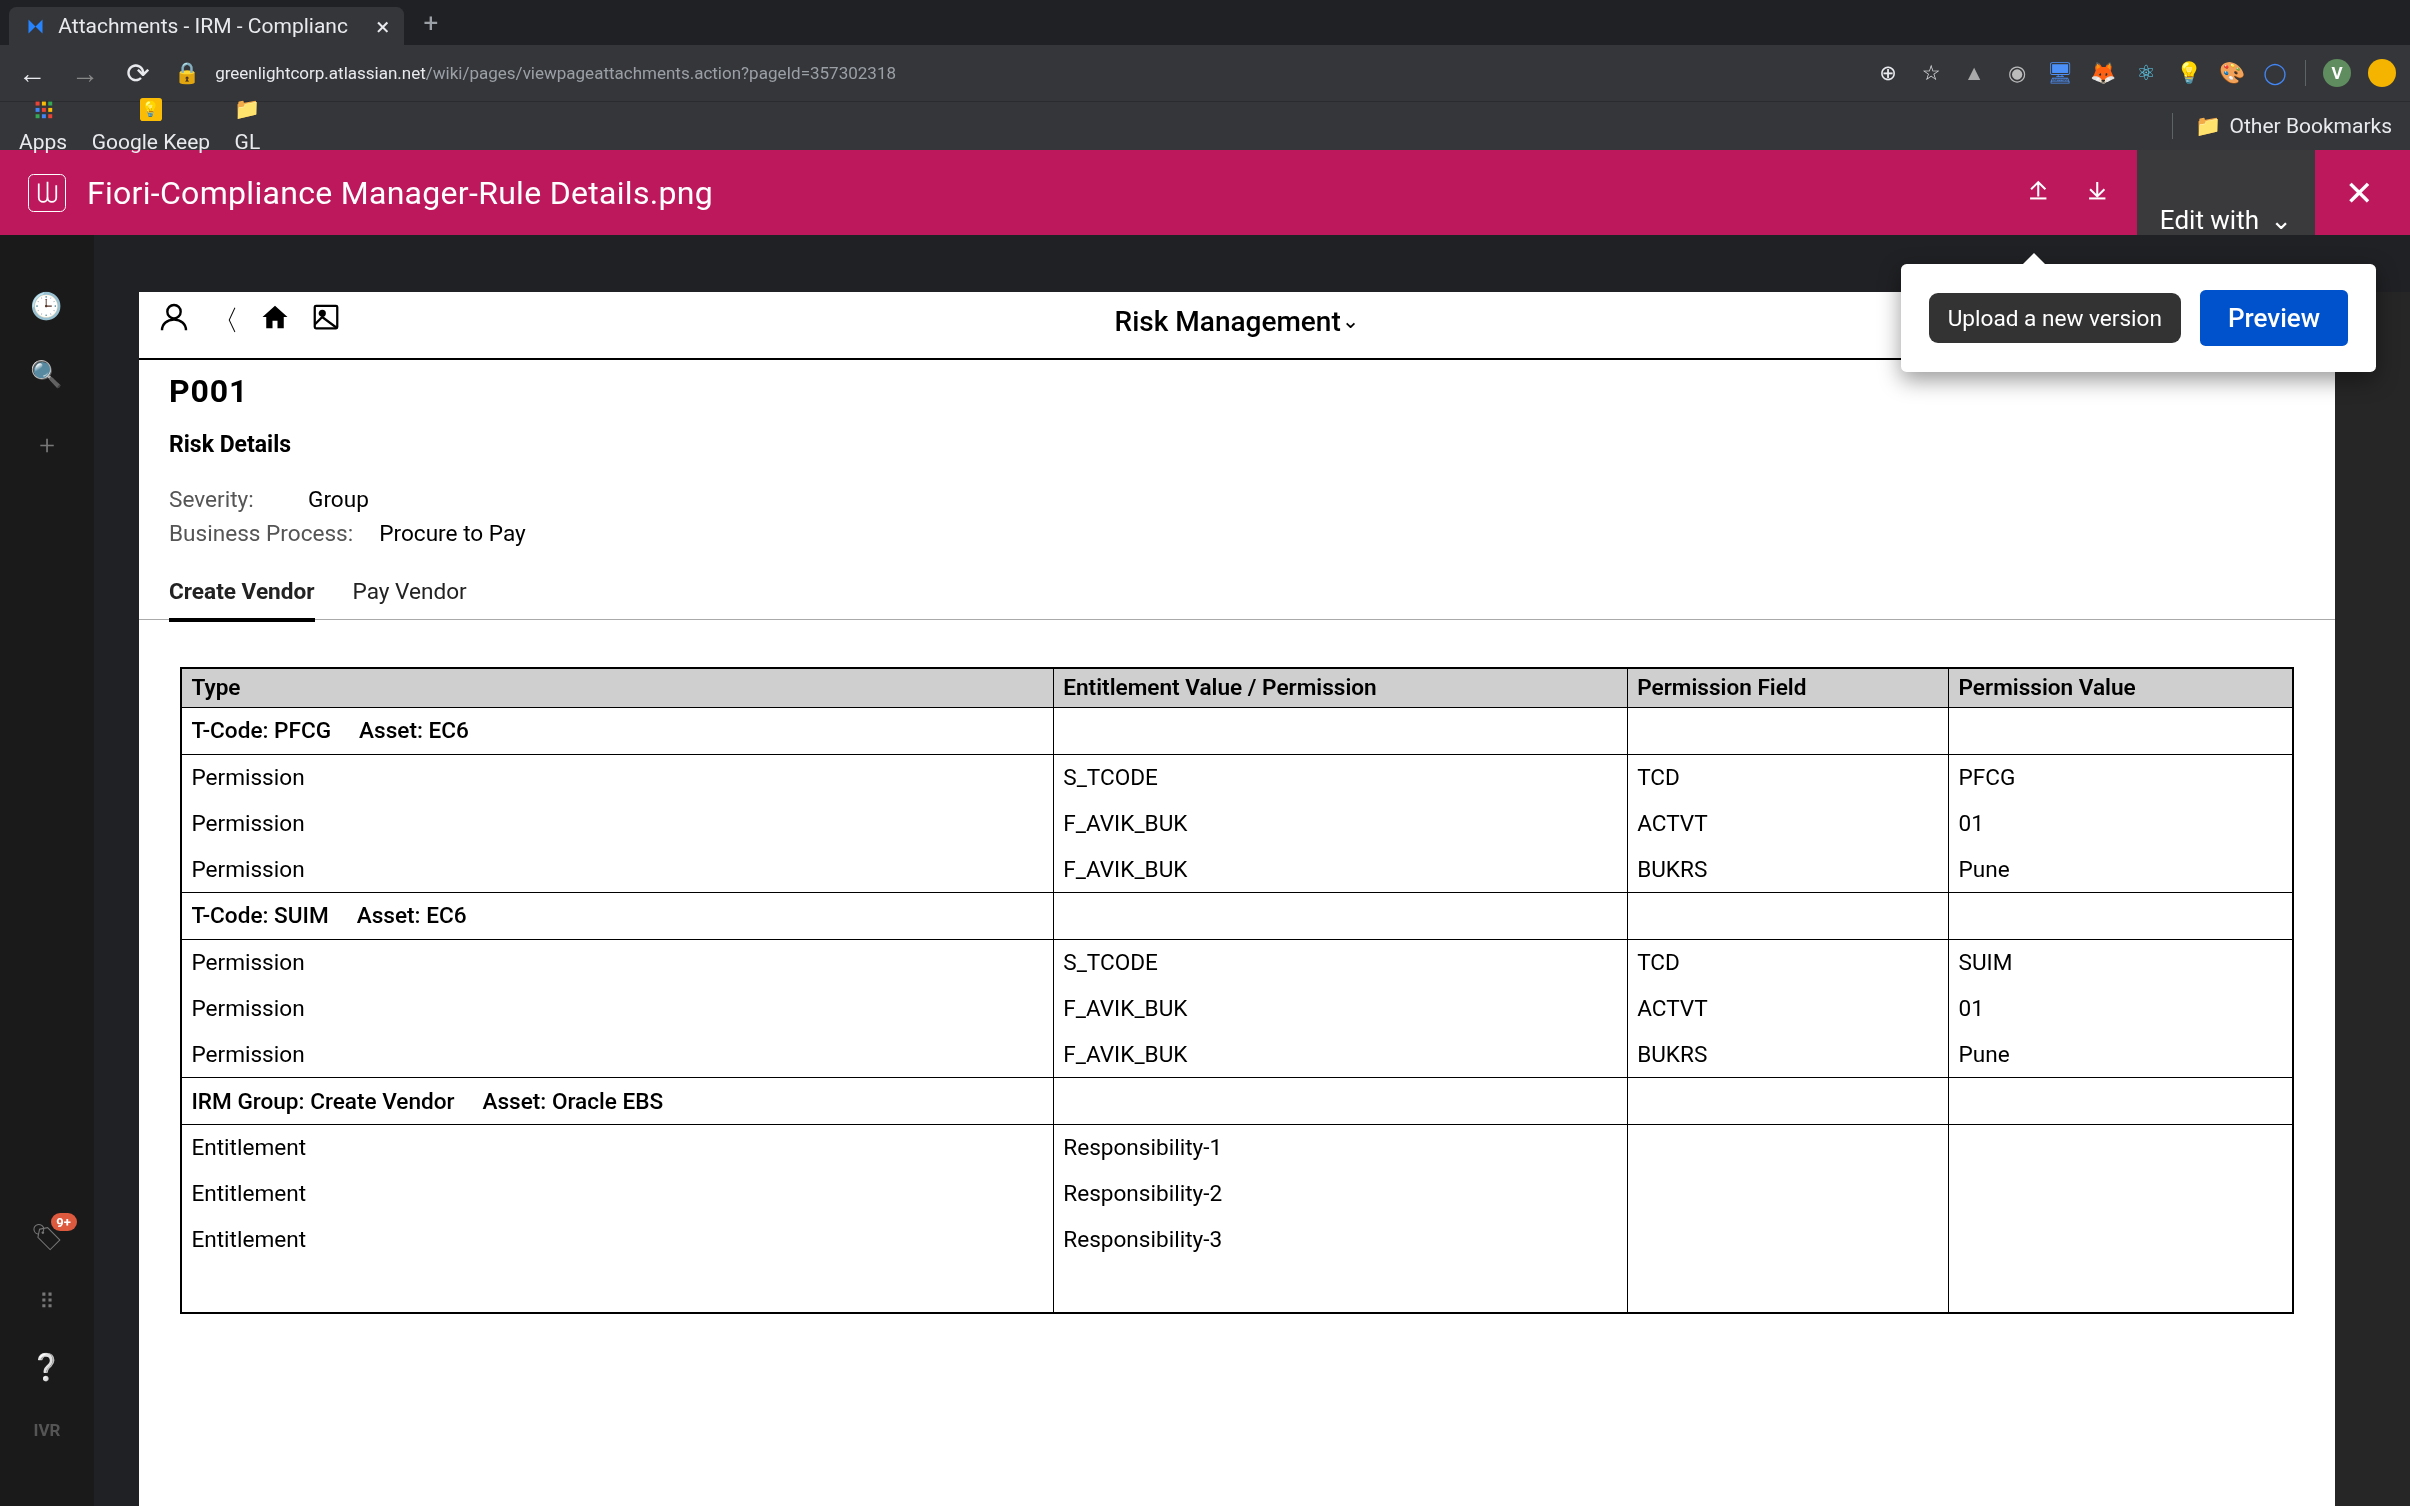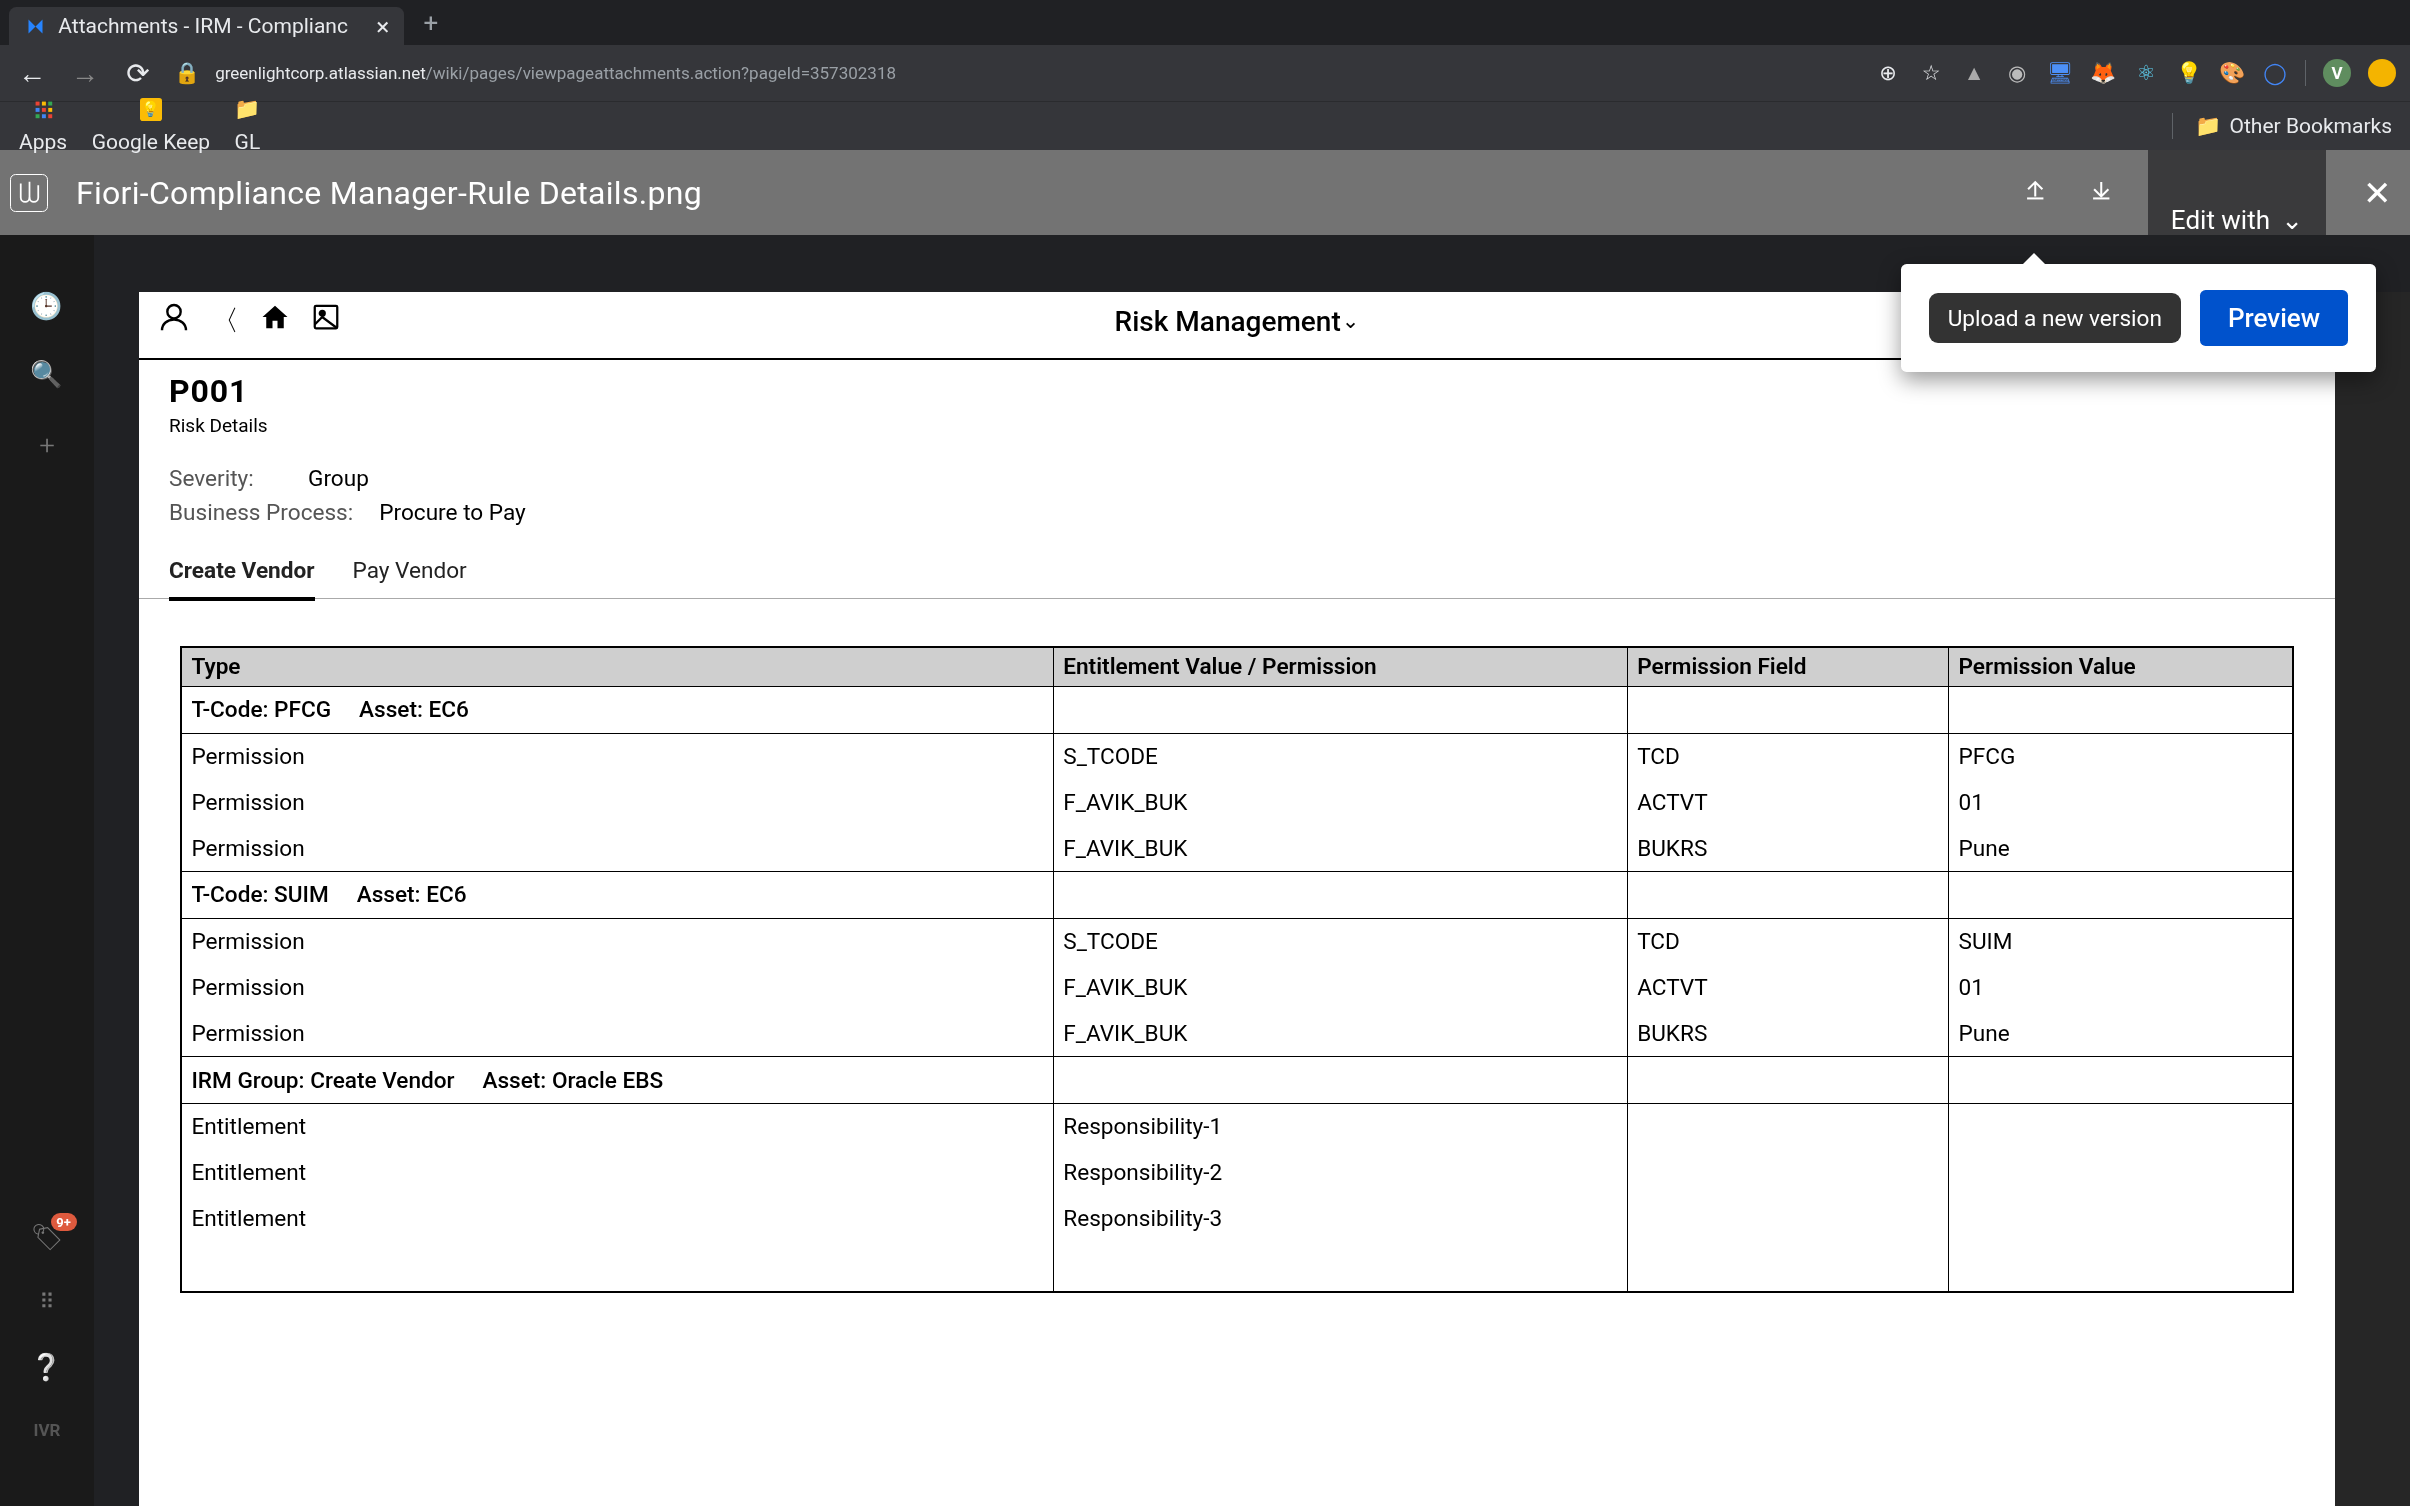--- a/index.html
+++ b/index.html
@@ -30,21 +30,21 @@
 .addr-icon.bluecircle { color:#4285f4; }
 .vdiv { width:0.9px; height:26px; background:#5f6368; }
 
 .bookmark-bar { display:flex; align-items:center; height:49px; background:#35363a; padding:0 19px; gap:24.5px; border-top:0.9px solid #2a2b2e;}
 .bk-item { display:flex; align-items:center; gap:9.4px; color:#e8eaed; font-size:21px; cursor:pointer;flex-direction:column;}
 .bk-icon { width:22.6px; height:22.6px; display:flex; align-items:center; justify-content:center; }
 .bk-spacer { flex:1; }
 .bk-other { display:flex; align-items:center; gap:9.4px; color:#e8eaed; font-size:21px; cursor:pointer;}
 
 
-.viewer-header { display:flex; align-items:center; height:85px; background:#737373; padding:0 10px; gap:28px; }
+.viewer-header { display:flex; align-items:center; height:85px; background:#be185d; padding:0 28px; gap:21px; }
 .attach-icon { width:38px; height:38px; border:1.9px solid #fff; border-radius:5.6px; display:flex; align-items:center; justify-content:center; color:#fff; font-size:22.6px;}
 .file-name { color:#fff; font-size:32px; font-weight:400; flex:1; letter-spacing:0.3px;}
 .vh-btn { color:#fff; font-size:26px; cursor:pointer; width:38px; text-align:center;}
 .edit-with { background:#3a3a3c; color:#fff; font-size:26px; padding:0 22.6px; height:85px; display:flex; align-items:flex-end; gap:11.3px; cursor:pointer;}
 .close-viewer { color:#fff; font-size:34px; cursor:pointer; padding:0 9.4px; font-weight:300;}
 
 
 .dropdown-popup { position:absolute; top:264px; right:34px; background:#fff; border-radius:5.6px; box-shadow:0 7.5px 22.6px rgba(0,0,0,0.4); padding:26px 28px; display:flex; align-items:center; gap:19px; z-index:100;}
 .dropdown-popup::before { content:''; position:absolute; top:-11.3px; left:122px; border:11.3px solid transparent; border-bottom-color:#fff; border-top:none;}
 .tooltip-pill { background:#333; color:#fff; font-size:22.6px; padding:11.3px 19px; border-radius:9px;}
@@ -61,21 +61,21 @@
 
 .page-area { position:absolute; left:139px; right:0; top:292px; bottom:0; background:#fff; border-right: 75px solid #262626; }
 
 .doc { background:#fff; padding:0; }
 .doc-top { display:flex; align-items:center; padding:9.4px 19px 17px; border-bottom:2.8px solid #000; gap:21px; position:relative;}
 .doc-top-center { position:absolute; left:50%; transform:translateX(-50%); display:flex; align-items:center; gap:1px; font-size:28px; font-weight:500;}
 .doc-icon { font-size:32px; cursor:pointer;}
 
 .risk-head { padding:11.3px 30px 3.8px;}
 .risk-id { font-size:32px; font-weight:700; letter-spacing:0.9px;}
-.risk-sub { font-size:19px; font-weight:400; margin-top:4px;}
+.risk-sub { font-size:23px; font-weight:700; margin-top:21px;}
 
 .meta-block { padding:24.5px 30px 17px; font-size:22.6px;}
 .meta-row { display:flex; gap:26px; margin-bottom:7.5px;}
 .meta-label { color:#555; min-width:169px;}
 .meta-val { color:#000;}
 
 .tabs-row { display:flex; gap:38px; padding:0 30px; border-bottom:1.9px solid #aaa; font-size:22.6px;}
 .doc-tab { padding:5.6px 0 13px; cursor:pointer; color:#222;}
 .doc-tab.active { font-weight:700; border-bottom:4.7px solid #000; margin-bottom:-2.8px;}
 

